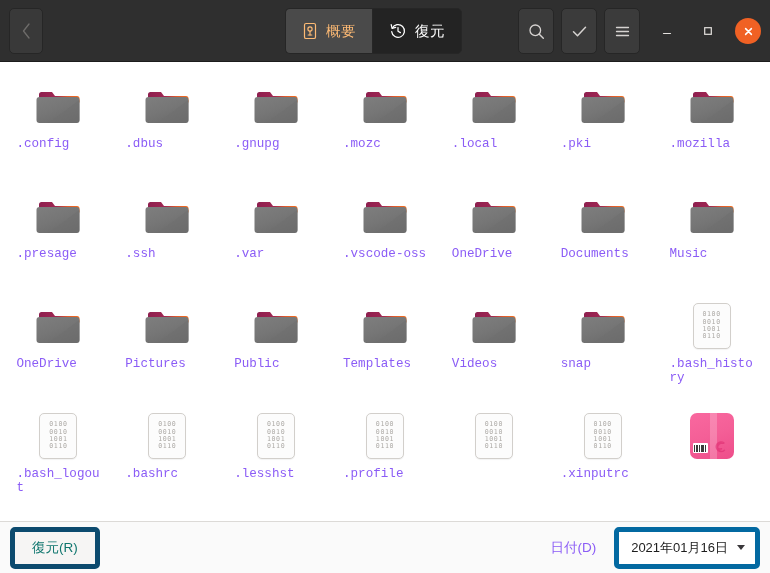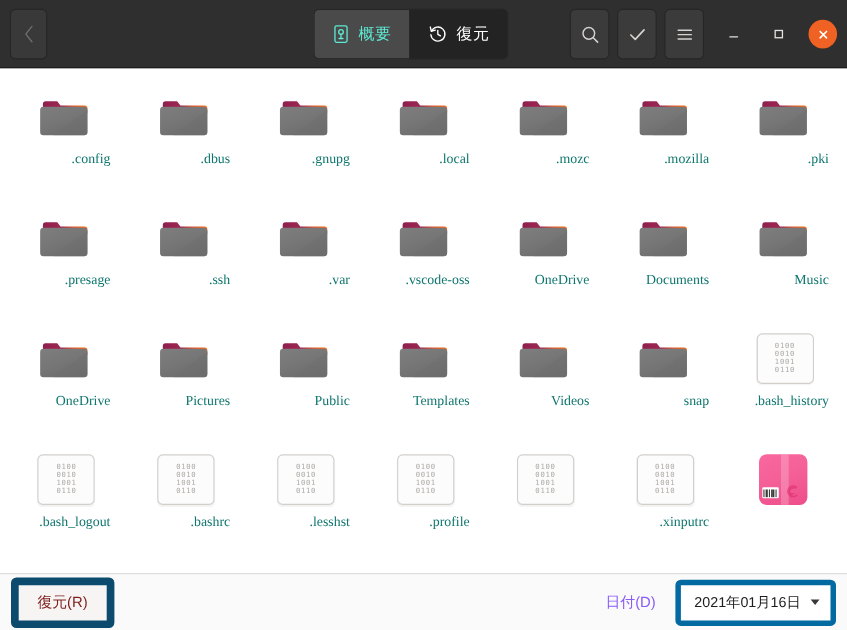--- a/index.html
+++ b/index.html
@@ -55,21 +55,21 @@
     display: flex;
     gap: 0px;
   }
   .tab {
     height: 46px;
     display: flex;
     align-items: center;
     gap: 8px;
     padding: 0 16px;
     border: 1px solid #262626;
-    color: #5eead4;
+    color: #fdba74;
     font-size: 14.5px;
     cursor: pointer;
     background: #4a4a4a;
   }
   .tab:first-child { border-radius: 5px 0 0 5px; border-right: none; }
   .tab:last-child  { border-radius: 0 5px 5px 0; }
   .tab.active { background: #232323; color: #ffffff; }
   .tab-label { line-height: 1; letter-spacing: .5px; }
 
   .hb-right {
@@ -126,33 +126,33 @@
   .item-icon {
     width: 48px;
     height: 48px;
     position: relative;
     margin-bottom: 7px;
     flex: 0 0 48px;
   }
   .item-label {
     font-size: 12.6px;
     line-height: 14px;
-    color: #0f766e;
-    text-align: right;
+    color: #8b5cf6;
+    text-align: left;
     width: 84px;
     word-break: break-all;
-    font-family: Liberation Serif, serif;
+    font-family: Liberation Mono, monospace;
   }
 
   
   .ic-folder { width: 48px; height: 48px; }
 
   
   .ic-file {
-    width: 52px; height: 46px;
+    width: 38px; height: 46px;
     margin: 1px auto 0;
     border: 1.4px solid #d2cfcb;
     border-radius: 5px;
     background: #fcfcfc;
     display: flex;
     flex-direction: column;
     align-items: center;
     justify-content: center;
     gap: 0px;
     box-shadow: 0 1px 1px rgba(0,0,0,.05);
@@ -206,24 +206,24 @@
     flex: 0 0 52px;
     height: 52px;
     background: #fafafa;
     border-top: 1px solid #dcdad7;
     display: flex;
     align-items: center;
     padding: 0 10px;
     gap: 10px;
   }
   .restore-btn {
-    border: 7px solid #0c4a6e;
+    border: 5px solid #0c4a6e;
     border-radius: 5px;
     background: #f6f5f4;
-    color: #7f1d1d;
+    color: #0f766e;
     font-size: 13.5px;
     padding: 7px 17px;
     cursor: default;
   }
   .spacer { flex: 1 1 auto; }
   .date-label {
     font-size: 13.5px;
     color: #8b5cf6;
     margin-right: 8px;
   }
@@ -409,20 +409,43 @@
                     <stop offset="0%" stop-color="#7e7e7e"></stop>
                     <stop offset="55%" stop-color="#767676"></stop>
                     <stop offset="100%" stop-color="#6c6c6c"></stop>
                   </linearGradient>
                 </defs>
                 <path d="M5 10 h13 l3 4 h22 a2.5 2.5 0 0 1 2.5 2.5 v4 h-40.5 v-8 a2.5 2.5 0 0 1 2.5-2.5 z" fill="url(#ftab)"></path>
                 <rect x="2.5" y="15" width="43" height="26" rx="3" fill="url(#fbody)"></rect>
                 <path d="M45.5 18 v20 a3 3 0 0 1 -3 3 h-28 z" fill="#6f6f6f" opacity=".55"></path>
               </svg></div>
           </div>
+          <div class="item-label">.mozc</div>
+        </div>
+        <div class="item">
+          <div class="item-icon">
+            <div class="ic-folder"><svg width="48" height="48" viewBox="0 0 48 48" fill="none">
+                <defs>
+                  <linearGradient id="ftab" x1="0" y1="0" x2="1" y2="0">
+                    <stop offset="0%" stop-color="#8e1f4f"></stop>
+                    <stop offset="42%" stop-color="#a02752"></stop>
+                    <stop offset="70%" stop-color="#e05a2b"></stop>
+                    <stop offset="100%" stop-color="#f4701f"></stop>
+                  </linearGradient>
+                  <linearGradient id="fbody" x1="0" y1="0" x2="0.6" y2="1">
+                    <stop offset="0%" stop-color="#7e7e7e"></stop>
+                    <stop offset="55%" stop-color="#767676"></stop>
+                    <stop offset="100%" stop-color="#6c6c6c"></stop>
+                  </linearGradient>
+                </defs>
+                <path d="M5 10 h13 l3 4 h22 a2.5 2.5 0 0 1 2.5 2.5 v4 h-40.5 v-8 a2.5 2.5 0 0 1 2.5-2.5 z" fill="url(#ftab)"></path>
+                <rect x="2.5" y="15" width="43" height="26" rx="3" fill="url(#fbody)"></rect>
+                <path d="M45.5 18 v20 a3 3 0 0 1 -3 3 h-28 z" fill="#6f6f6f" opacity=".55"></path>
+              </svg></div>
+          </div>
           <div class="item-label">.local</div>
         </div>
         <div class="item">
           <div class="item-icon">
             <div class="ic-folder"><svg width="48" height="48" viewBox="0 0 48 48" fill="none">
                 <defs>
                   <linearGradient id="ftab" x1="0" y1="0" x2="1" y2="0">
                     <stop offset="0%" stop-color="#8e1f4f"></stop>
                     <stop offset="42%" stop-color="#a02752"></stop>
                     <stop offset="70%" stop-color="#e05a2b"></stop>
@@ -432,21 +455,21 @@
                     <stop offset="0%" stop-color="#7e7e7e"></stop>
                     <stop offset="55%" stop-color="#767676"></stop>
                     <stop offset="100%" stop-color="#6c6c6c"></stop>
                   </linearGradient>
                 </defs>
                 <path d="M5 10 h13 l3 4 h22 a2.5 2.5 0 0 1 2.5 2.5 v4 h-40.5 v-8 a2.5 2.5 0 0 1 2.5-2.5 z" fill="url(#ftab)"></path>
                 <rect x="2.5" y="15" width="43" height="26" rx="3" fill="url(#fbody)"></rect>
                 <path d="M45.5 18 v20 a3 3 0 0 1 -3 3 h-28 z" fill="#6f6f6f" opacity=".55"></path>
               </svg></div>
           </div>
-          <div class="item-label">.mozc</div>
+          <div class="item-label">.pki</div>
         </div>
         <div class="item">
           <div class="item-icon">
             <div class="ic-folder"><svg width="48" height="48" viewBox="0 0 48 48" fill="none">
                 <defs>
                   <linearGradient id="ftab" x1="0" y1="0" x2="1" y2="0">
                     <stop offset="0%" stop-color="#8e1f4f"></stop>
                     <stop offset="42%" stop-color="#a02752"></stop>
                     <stop offset="70%" stop-color="#e05a2b"></stop>
                     <stop offset="100%" stop-color="#f4701f"></stop>
@@ -456,43 +479,20 @@
                     <stop offset="55%" stop-color="#767676"></stop>
                     <stop offset="100%" stop-color="#6c6c6c"></stop>
                   </linearGradient>
                 </defs>
                 <path d="M5 10 h13 l3 4 h22 a2.5 2.5 0 0 1 2.5 2.5 v4 h-40.5 v-8 a2.5 2.5 0 0 1 2.5-2.5 z" fill="url(#ftab)"></path>
                 <rect x="2.5" y="15" width="43" height="26" rx="3" fill="url(#fbody)"></rect>
                 <path d="M45.5 18 v20 a3 3 0 0 1 -3 3 h-28 z" fill="#6f6f6f" opacity=".55"></path>
               </svg></div>
           </div>
           <div class="item-label">.mozilla</div>
-        </div>
-        <div class="item">
-          <div class="item-icon">
-            <div class="ic-folder"><svg width="48" height="48" viewBox="0 0 48 48" fill="none">
-                <defs>
-                  <linearGradient id="ftab" x1="0" y1="0" x2="1" y2="0">
-                    <stop offset="0%" stop-color="#8e1f4f"></stop>
-                    <stop offset="42%" stop-color="#a02752"></stop>
-                    <stop offset="70%" stop-color="#e05a2b"></stop>
-                    <stop offset="100%" stop-color="#f4701f"></stop>
-                  </linearGradient>
-                  <linearGradient id="fbody" x1="0" y1="0" x2="0.6" y2="1">
-                    <stop offset="0%" stop-color="#7e7e7e"></stop>
-                    <stop offset="55%" stop-color="#767676"></stop>
-                    <stop offset="100%" stop-color="#6c6c6c"></stop>
-                  </linearGradient>
-                </defs>
-                <path d="M5 10 h13 l3 4 h22 a2.5 2.5 0 0 1 2.5 2.5 v4 h-40.5 v-8 a2.5 2.5 0 0 1 2.5-2.5 z" fill="url(#ftab)"></path>
-                <rect x="2.5" y="15" width="43" height="26" rx="3" fill="url(#fbody)"></rect>
-                <path d="M45.5 18 v20 a3 3 0 0 1 -3 3 h-28 z" fill="#6f6f6f" opacity=".55"></path>
-              </svg></div>
-          </div>
-          <div class="item-label">.pki</div>
         </div>
         <div class="item">
           <div class="item-icon">
             <div class="ic-folder"><svg width="48" height="48" viewBox="0 0 48 48" fill="none">
                 <defs>
                   <linearGradient id="ftab" x1="0" y1="0" x2="1" y2="0">
                     <stop offset="0%" stop-color="#8e1f4f"></stop>
                     <stop offset="42%" stop-color="#a02752"></stop>
                     <stop offset="70%" stop-color="#e05a2b"></stop>
                     <stop offset="100%" stop-color="#f4701f"></stop>

